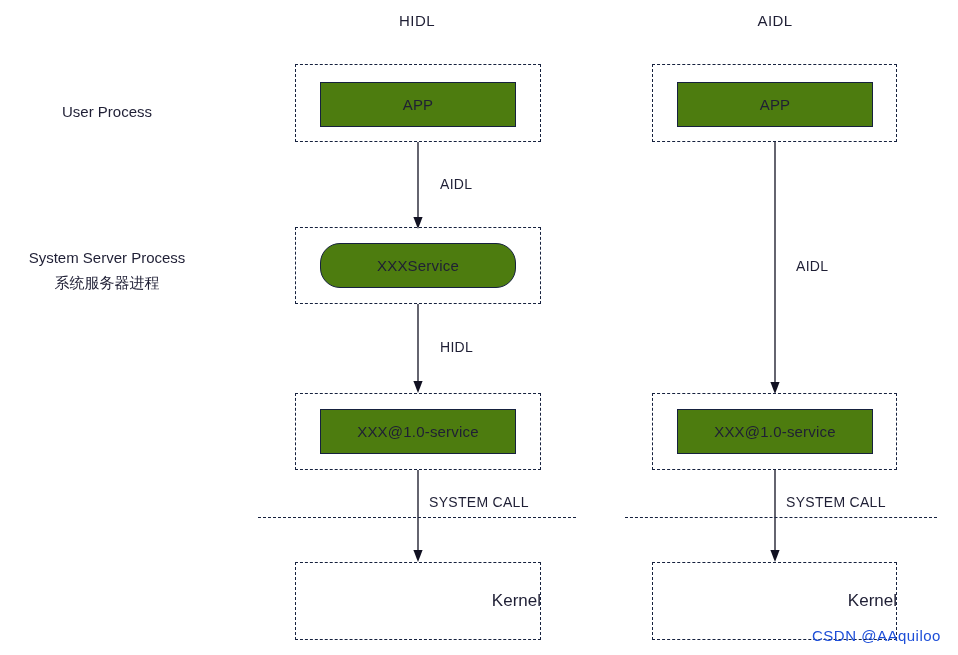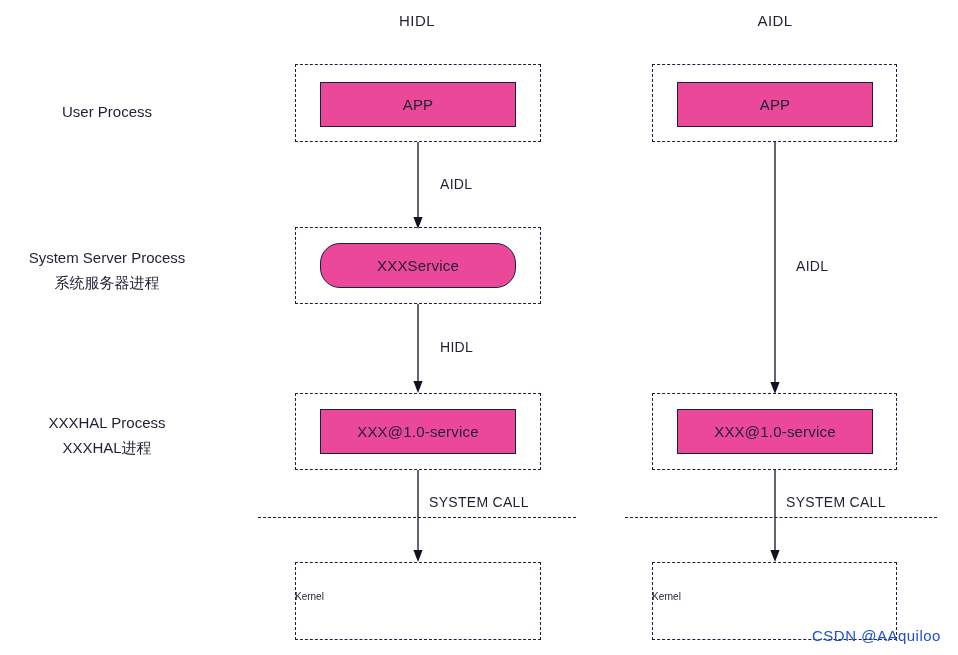--- a/index.html
+++ b/index.html
@@ -53,33 +53,33 @@
     position: absolute;
     border: 1.6px dashed #16213e;
     box-sizing: border-box;
     background: transparent;
   }
   
   .node-box {
     position: absolute;
     border: 1.3px solid #16213e;
     box-sizing: border-box;
-    background: #ec4899;
+    background: #4d7c0f;
     display: flex;
     align-items: center;
     justify-content: center;
     font-size: 15px;
     color: #1f1f35;
     letter-spacing: 0.2px;
   }
   .kernel-label {
     position: absolute;
-    font-size: 10px;
+    font-size: 17px;
     color: #1f1f35;
-    text-align: left;
+    text-align: right;
     white-space: nowrap;
   }
 
   
   .conn {
     position: absolute;
     overflow: visible;
   }
   .conn line {
     stroke: #111122;
@@ -116,24 +116,20 @@
 
   <div class="row-label" style="left:7px; top:99px; width:200px;">
     <span>User Process</span>
   </div>
 
   <div class="row-label" style="left:7px; top:245px; width:200px;">
     <span>System Server Process</span>
     <span class="cn">系统服务器进程</span>
   </div>
 
-  <div class="row-label" style="left:7px; top:410px; width:200px;">
-    <span>XXXHAL Process</span>
-    <span class="cn">XXXHAL进程</span>
-  </div>
 
   <div class="proc-box" style="left:295px; top:64px; width:246px; height:78px;"></div>
   <div class="node-box" style="left:320px; top:82px; width:196px; height:45px;">APP</div>
 
   <svg class="conn" style="left:410px; top:142px; width:16px; height:88px;">
     <line x1="8" y1="0" x2="8" y2="78"></line>
     <polygon points="8,87 3.4,75 12.6,75"></polygon>
   </svg>
   <div class="edge-label" style="left:440px; top:176px;">AIDL</div>
 

